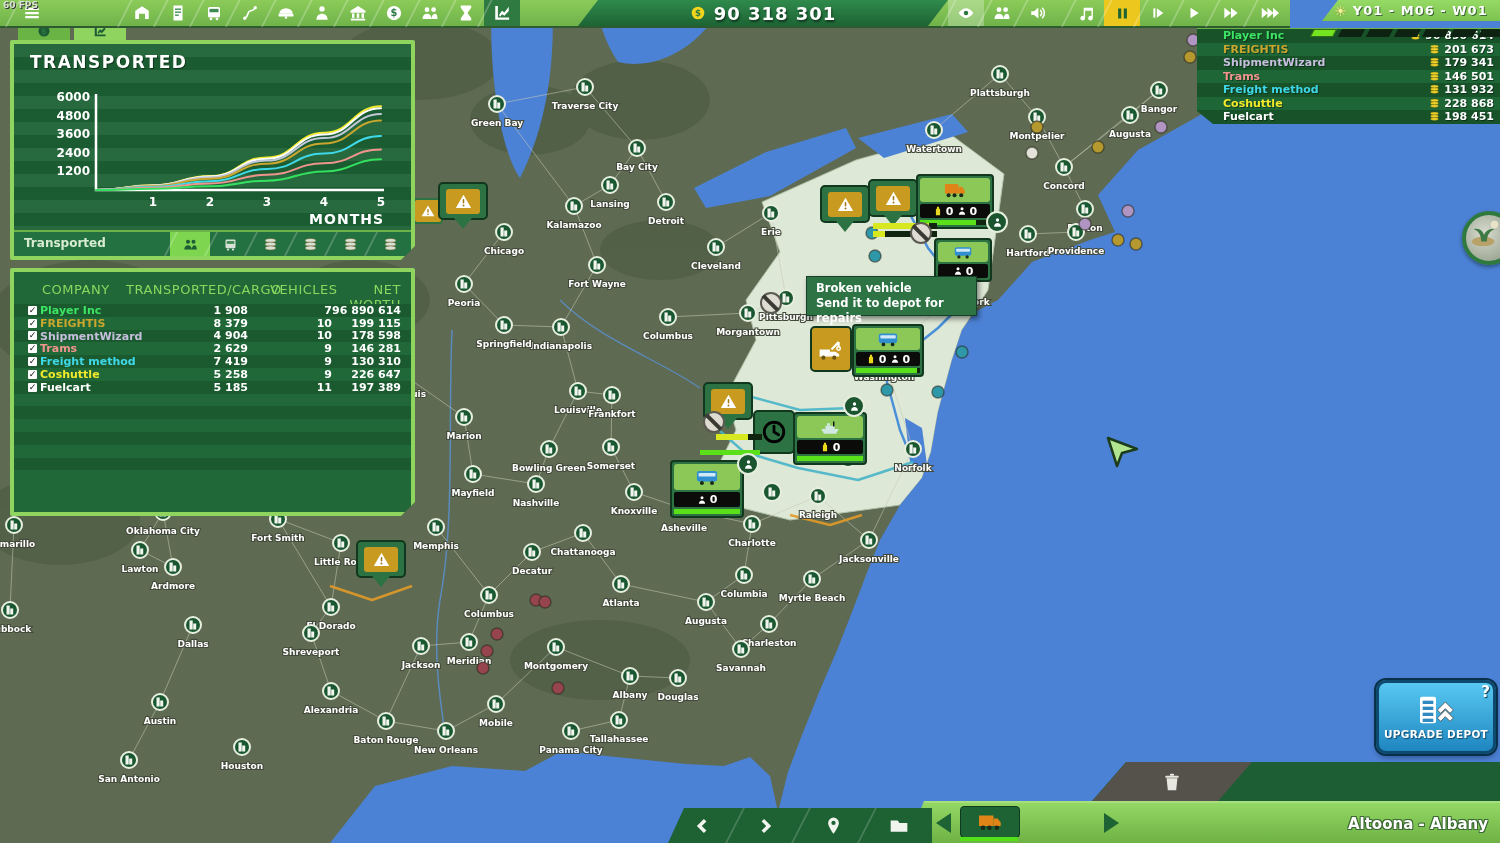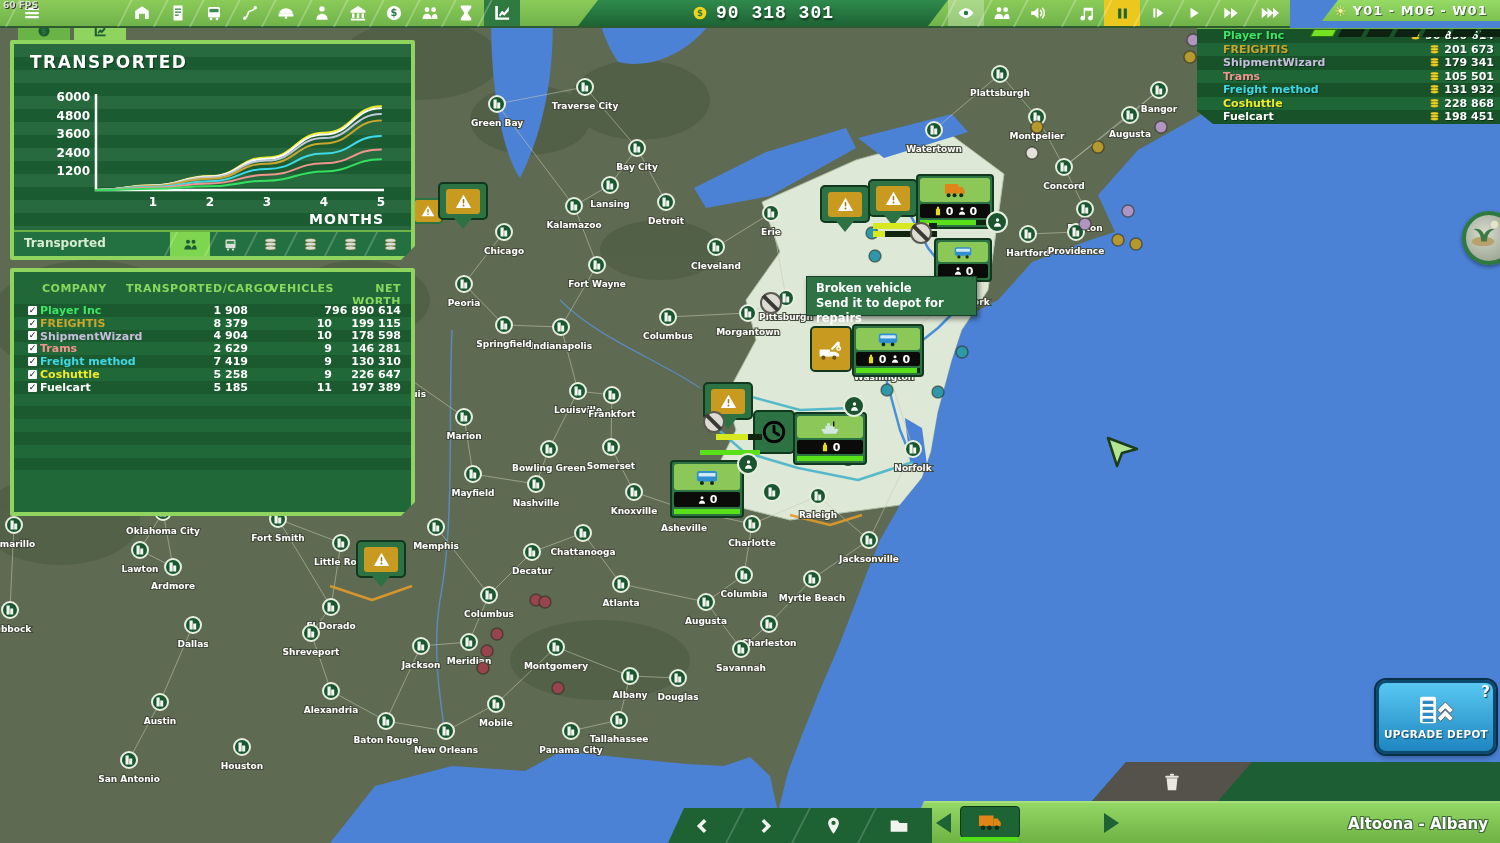--- a/index.html
+++ b/index.html
@@ -10,21 +10,21 @@
   
   #topbar{left:0;top:0;width:1290px;height:26px;z-index:6;
           background:linear-gradient(#8ccb59,#6fb34a);border-bottom:2px solid #2e5a30;}
   .tcell{position:absolute;top:0;height:26px;width:36px;display:flex;align-items:center;justify-content:center;color:#fff;cursor:pointer}
   .tcell::before{content:"";position:absolute;left:0;top:-1px;bottom:-1px;width:2px;background:rgba(255,255,255,.25);transform:skewX(-27deg)}
   .tcell.active{background:#2e7a40}
   .tcell.light{background:rgba(255,255,255,.28)}
   .tcell.pause{background:#ecc81e;color:#1d6334}
   #fps{left:3px;top:0px;z-index:7;font-size:9px;font-weight:bold;color:#d9e2d2;text-shadow:1px 1px 0 #333;}
   #moneyplate{left:578px;top:0;width:370px;height:26px;z-index:7;display:flex;align-items:center;justify-content:center;gap:8px;
-     background:linear-gradient(#2f8a4c,#1d6334);clip-path:polygon(20px 0,100% 0,calc(100% - 20px) 100%,0 100%);font-family:Liberation Mono, monospace;}
+     background:linear-gradient(#2f8a4c,#1d6334);clip-path:polygon(20px 0,100% 0,calc(100% - 20px) 100%,0 100%);}
   #moneyplate span{color:#fff;font-size:18px;font-weight:bold;letter-spacing:1px;text-shadow:1px 2px 2px rgba(0,0,0,.5)}
   #dateplate{left:1322px;top:0;width:178px;height:21px;z-index:7;display:flex;align-items:center;justify-content:center;gap:6px;
      background:linear-gradient(#96da66,#7cc24e);clip-path:polygon(16px 0,100% 0,100% 100%,0 100%);}
   #dateplate .sun{color:#f6f3a0;font-size:14px;text-shadow:0 0 2px #8a8a20}
   #dateplate span.d{color:#fff;font-size:13px;font-weight:bold;letter-spacing:1px;text-shadow:1px 1px 0 #3a6a32}
   #segments{left:1312px;top:22px;z-index:7;white-space:nowrap}
   .seg{display:inline-block;width:21px;height:6px;margin-right:5px;transform:skewX(-28deg);border:1px solid rgba(15,40,20,.65);background:#0e2212}
   .seg.on{background:#74e420}
   
   #leaderboard{left:1197px;top:28px;width:303px;height:95px;z-index:5;background:#175229;
@@ -37,21 +37,21 @@
      clip-path:polygon(0 0,100% 0,100% calc(100% - 14px),calc(100% - 14px) 100%,0 100%);
      background-image:repeating-linear-gradient(180deg,rgba(255,255,255,.05) 0 13px,rgba(0,0,0,.06) 13px 26px);}
   .ptab{position:absolute;height:18px;width:52px;display:flex;align-items:center;justify-content:center;color:#1d5c34;cursor:pointer}
   #chartpanel .title{position:absolute;left:16px;top:8px;color:#fff;font-size:17px;font-weight:bold;letter-spacing:1.5px;text-shadow:1px 1px 0 rgba(0,0,0,.4)}
   #chartfooter{position:absolute;left:0px;bottom:0px;height:24px;right:0px;background:#237040;border-top:2px solid #6cb348}
   #chartfooter .flabel{position:absolute;left:10px;top:4px;color:#d8ecd0;font-weight:bold;font-size:12px}
   .ftab{position:absolute;top:0;height:24px;width:40px;display:flex;align-items:center;justify-content:center;color:#d8e0d8;cursor:pointer}
   .ftab::before{content:"";position:absolute;left:0;top:0;bottom:0;width:2px;background:rgba(255,255,255,.22);transform:skewX(-27deg)}
   .ftab.active{background:#7ed650;color:#1d5c34}
   
-  #tablepanel .hdr{position:absolute;top:10px;color:#86d85e;font-size:11px;font-weight:bold;letter-spacing:.5px}
+  #tablepanel .hdr{position:absolute;top:10px;color:#86d85e;font-size:13px;font-weight:normal;letter-spacing:.5px}
   .trow{position:absolute;left:0;right:0;height:12.8px;display:flex;align-items:center;font-size:11px;font-weight:bold}
   .cb{display:inline-block;width:9px;height:9px;background:#fff;border-radius:1px;color:#111;font-size:9px;line-height:9px;text-align:center;margin:0 3px 0 14px}
   .num{position:absolute;text-align:right;color:#fff}
   
   .badge{position:absolute;width:46px;height:34px;background:#2c7242;border:2px solid #11381f;border-radius:5px;display:flex;align-items:center;justify-content:center;z-index:3}
   .badge .bin{width:34px;height:25px;background:#c89b20;border-radius:3px;display:flex;align-items:center;justify-content:center;color:#fff}
   .badge::after{content:"";position:absolute;top:100%;left:50%;margin-left:-9px;border:9px solid transparent;border-top:11px solid #2c7242}
   .bmini{position:absolute;width:26px;height:22px;background:#c89b20;border:2px solid #2c7242;border-radius:4px;z-index:2;display:flex;align-items:center;justify-content:center;color:#fff}
   .vcard{position:absolute;z-index:3}
   .vbox{background:#2c7242;border:2px solid #11381f;border-radius:4px;padding:2px}
@@ -1002,21 +1002,21 @@
           </svg>
           <span>179 341</span>
         </span>
       </div>
       <div class="lb-row" style="background: rgb(30, 102, 54);">
         <span class="nm" style="color: rgb(240, 148, 142);">Trams</span>
         <span class="val">
           <svg viewBox="0 0 24 24" width="11" height="11" fill="#ecd22a">
             <use href="#s-coins"></use>
           </svg>
-          <span>105 501</span>
+          <span>146 501</span>
         </span>
       </div>
       <div class="lb-row" style="background: transparent;">
         <span class="nm" style="color: rgb(63, 216, 232);">Freight method</span>
         <span class="val">
           <svg viewBox="0 0 24 24" width="11" height="11" fill="#ecd22a">
             <use href="#s-coins"></use>
           </svg>
           <span>131 932</span>
         </span>

